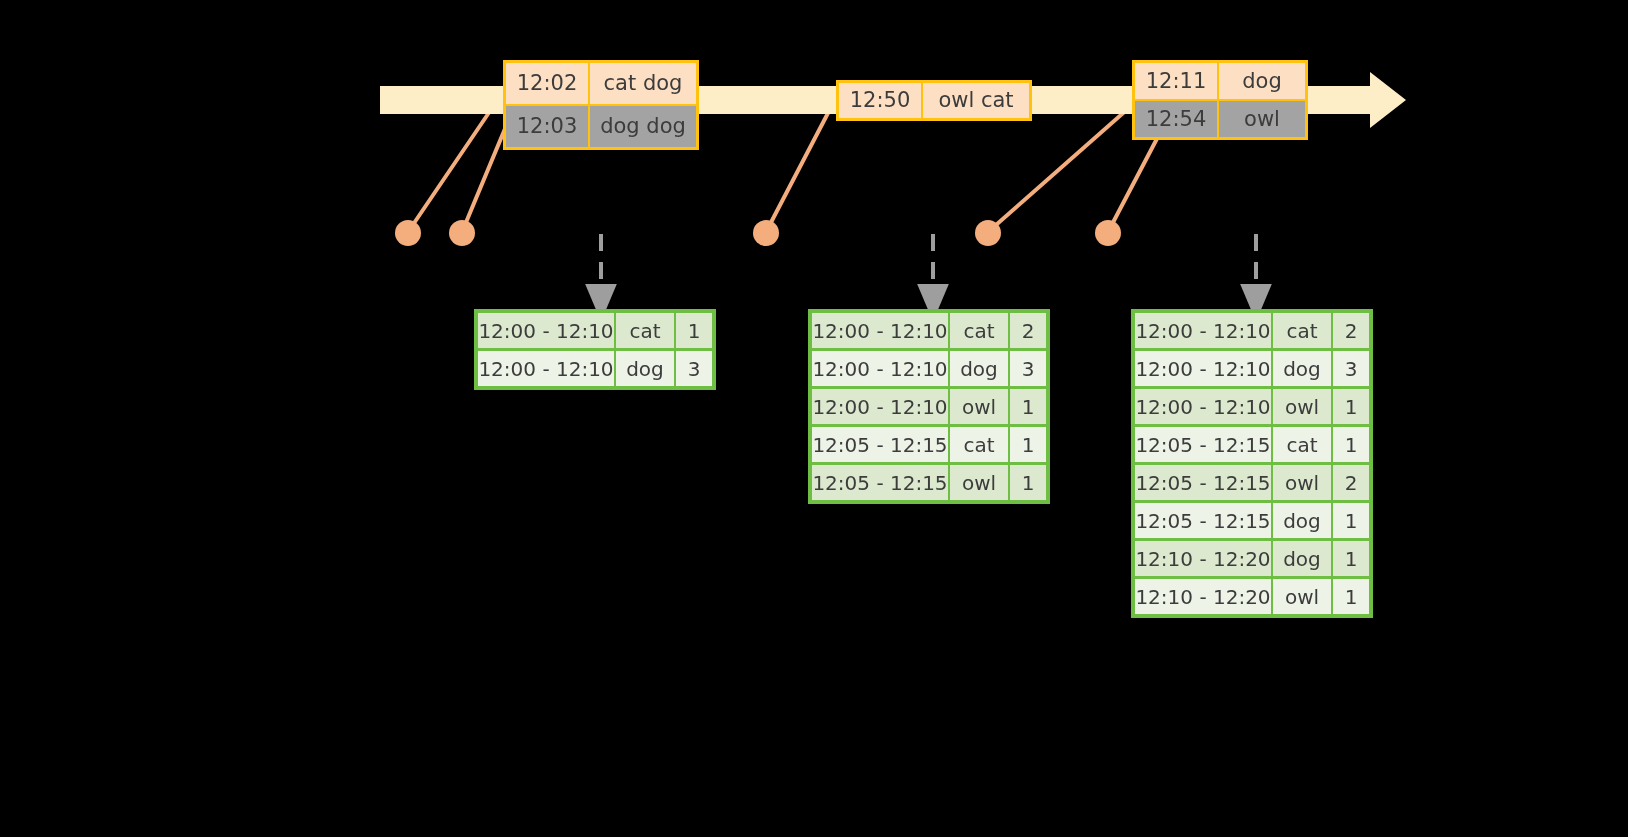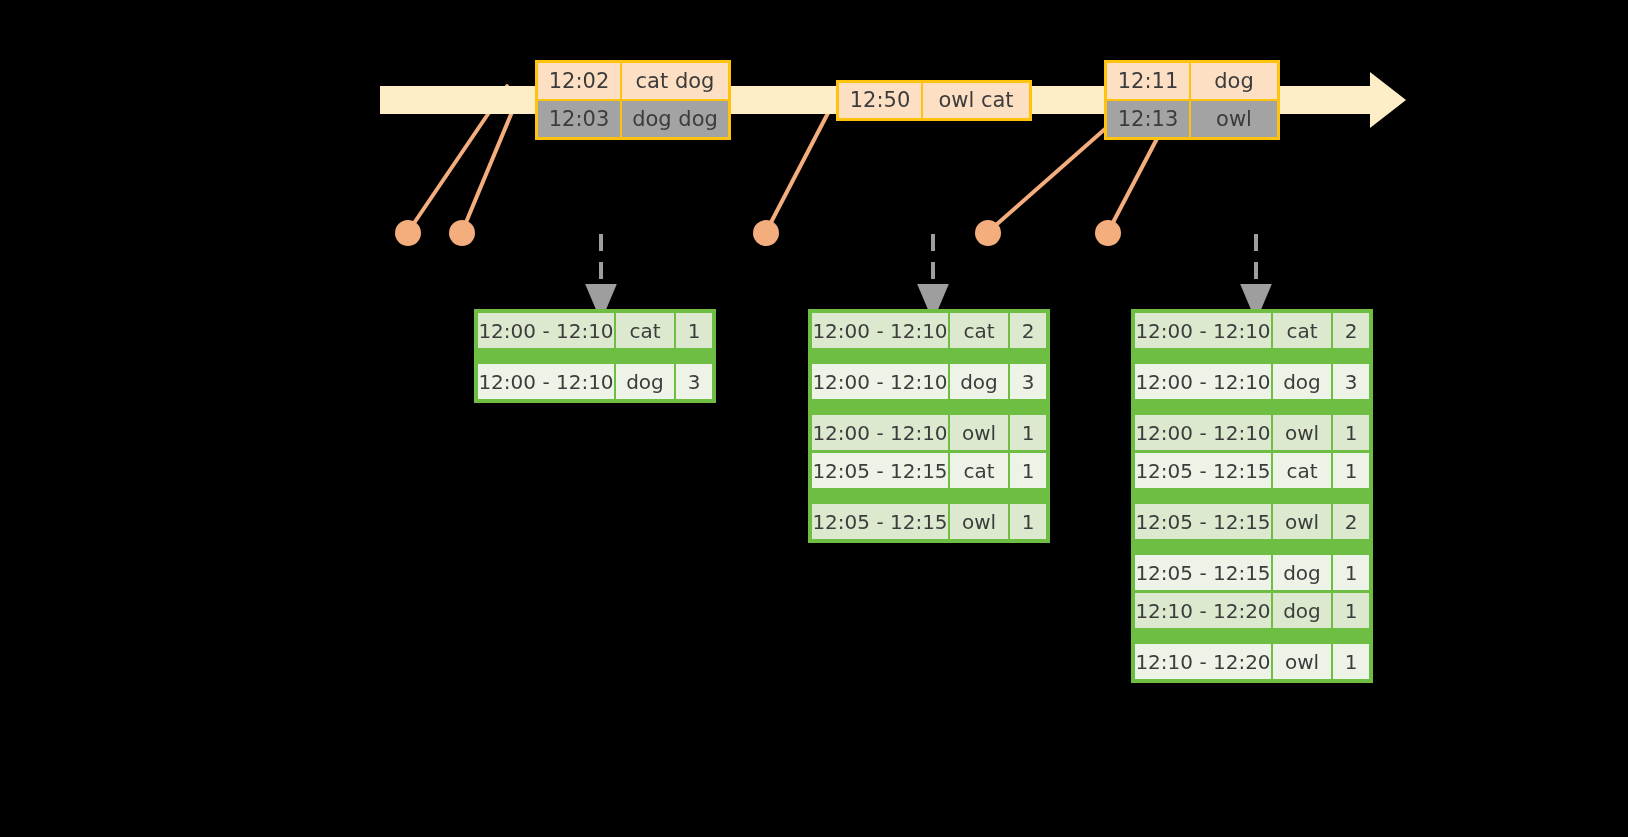--- a/index.html
+++ b/index.html
@@ -89,21 +89,21 @@
     background: #6fbe44;
     padding: 4px;
     box-sizing: border-box;
     display: flex;
     flex-direction: column;
     gap: 3px;
   }
   .ggroup {
     display: flex;
     flex-direction: column;
-    gap: 16px;
+    gap: 3px;
   }
   .grow {
     display: flex;
     gap: 2px;
     height: 35px;
   }
   .gcell {
     display: flex;
     align-items: center;
     justify-content: center;
@@ -144,45 +144,45 @@
       <line x1="1256" y1="234" x2="1256" y2="302"></line>
     </g>
   </svg>
 
   <div class="timeline-band" style="left:380px; top:86px; width:996px; height:28px;"></div>
   <div class="timeline-head" style="left:1370px; top:72px;
               border-top:28px solid transparent;
               border-bottom:28px solid transparent;
               border-left:36px solid #fdeec8;"></div>
 
-  <div class="evt-box" style="left:503px; top:60px; width:196px; height:80px;margin-left:32px;">
+  <div class="evt-box" style="left:503px; top:60px; width:196px; height:90px;">
     <div class="evt-row shade">
       <div class="evt-cell time">12:02</div>
       <div class="evt-cell payload">cat dog</div>
     </div>
     <div class="evt-row light">
       <div class="evt-cell time">12:03</div>
       <div class="evt-cell payload">dog dog</div>
     </div>
   </div>
 
   <div class="evt-box" style="left:836px; top:80px; width:196px; height:41px;">
     <div class="evt-row shade">
       <div class="evt-cell time">12:50</div>
       <div class="evt-cell payload">owl cat</div>
     </div>
   </div>
 
-  <div class="evt-box" style="left:1104px; top:60px; width:176px; height:80px;">
+  <div class="evt-box" style="left:1132px; top:60px; width:176px; height:80px;">
     <div class="evt-row shade">
       <div class="evt-cell time">12:11</div>
       <div class="evt-cell payload">dog</div>
     </div>
     <div class="evt-row light">
-      <div class="evt-cell time">12:13</div>
+      <div class="evt-cell time">12:54</div>
       <div class="evt-cell payload">owl</div>
     </div>
   </div>
 
   <div class="dot" style="left:395px;  top:220px;"></div>
   <div class="dot" style="left:449px;  top:220px;"></div>
   <div class="dot" style="left:753px;  top:220px;"></div>
   <div class="dot" style="left:975px;  top:220px;"></div>
   <div class="dot" style="left:1095px; top:220px;"></div>
 

